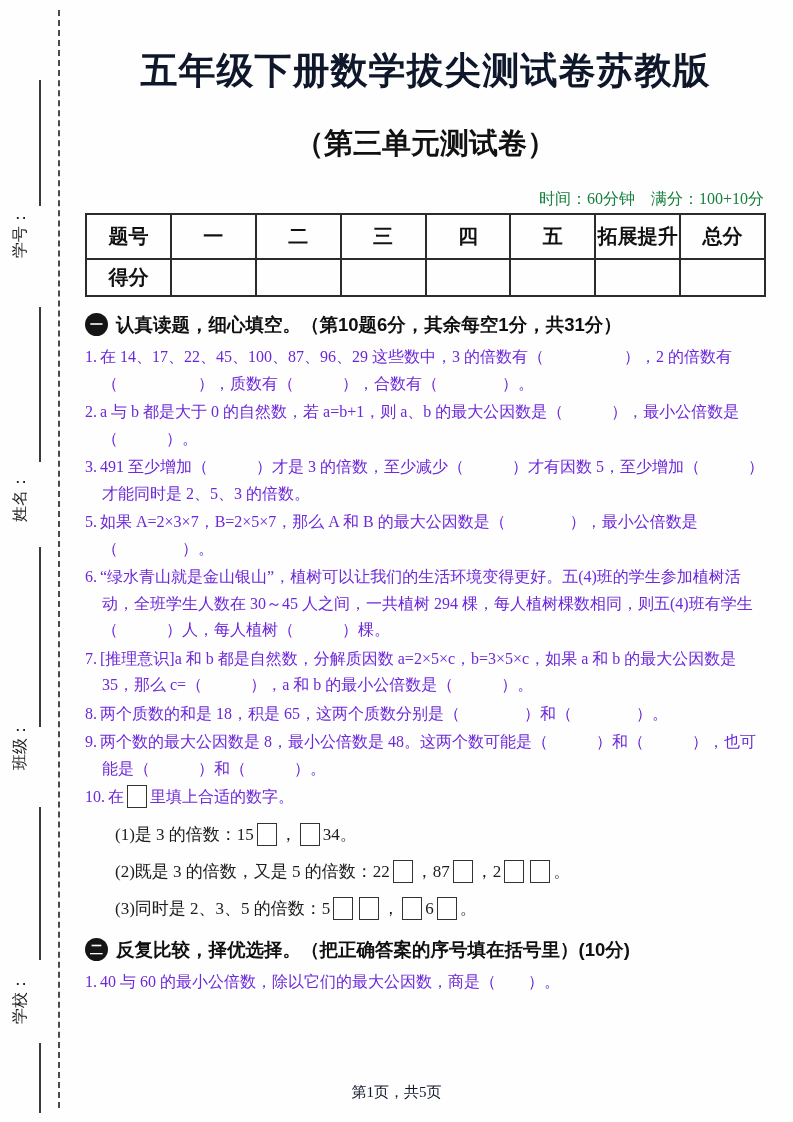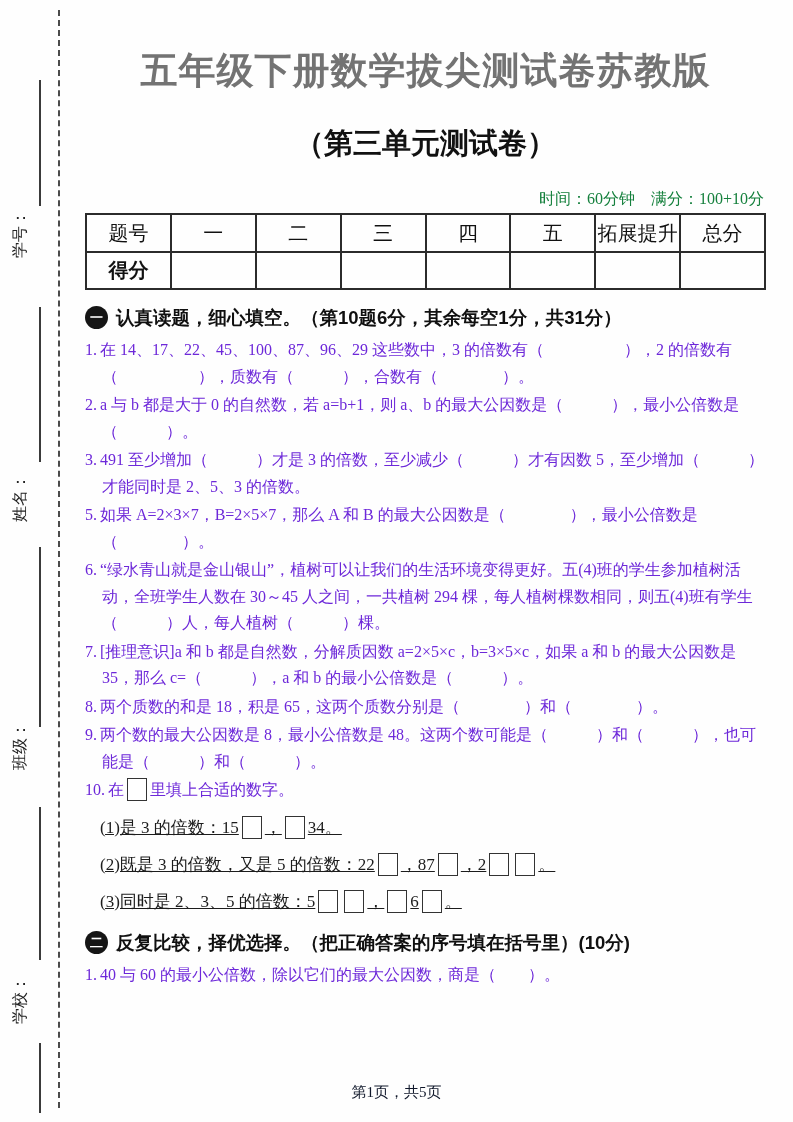--- a/index.html
+++ b/index.html
@@ -37,41 +37,41 @@
   .lab2 { top: 486px; }
   .lab3 { top: 734px; }
   .lab4 { top: 988px; }
 
   
   .main { position: absolute; left: 85px; top: 0; width: 681px; }
 
   .title {
     margin-top: 46px; text-align: center;
     font-size: 37px; font-weight: 700; letter-spacing: 1px;
-    color: #737373;
+    color: #0f172a;
   }
   .subtitle {
     margin-top: 28px; text-align: center;
     font-size: 29px; font-weight: 700; color: #111;
   }
   .meta {
     margin-top: 25px; text-align: right;
     font-size: 16px; padding-right: 2px; color: #15803d;
   }
 
   
   table.score {
     width: 100%; border-collapse: collapse; margin-top: 3px;
     table-layout: fixed;
   }
   table.score td {
     border: 2px solid #2b2b2b; text-align: center;
     font-size: 20px; color: #111;
   }
-  table.score tr.hdr td { height: 38px; font-weight: 400; }
+  table.score tr.hdr td { height: 45px; font-weight: 700; }
   table.score tr.score-row td { height: 37px; }
   table.score tr.score-row td:first-child { font-weight: 700; }
 
   
   .sec-head {
     display: flex; align-items: center; gap: 8px;
     margin-top: 15px; margin-bottom: 7px;
     font-family: "Liberation Sans", "DejaVu Sans", sans-serif;
     font-weight: 700; font-size: 18.5px; color: #101010;
   }
@@ -82,21 +82,21 @@
   }
 
   .q {
     font-size: 16px; line-height: 26.5px;
     padding-left: 17px; text-indent: -17px;
     margin-bottom: 2px; color: #6d28d9;
   }
   .q.q10 { padding-left: 26px; text-indent: -26px; }
   .q-num { padding-right: 3px; }
 
-  .q10-items { margin-left: 15px; text-decoration: underline; }
+  .q10-items { margin-left: 30px; }
   .q10-item {
     font-size: 17px; line-height: 26px;
     margin: 11px 0; color: #1c1c1c;
   }
   .fbox {
     display: inline-block; width: 20px; height: 23px;
     border: 1.5px solid #333; background: #fff;
     vertical-align: -6px; margin: 0 3px;
   }
 

